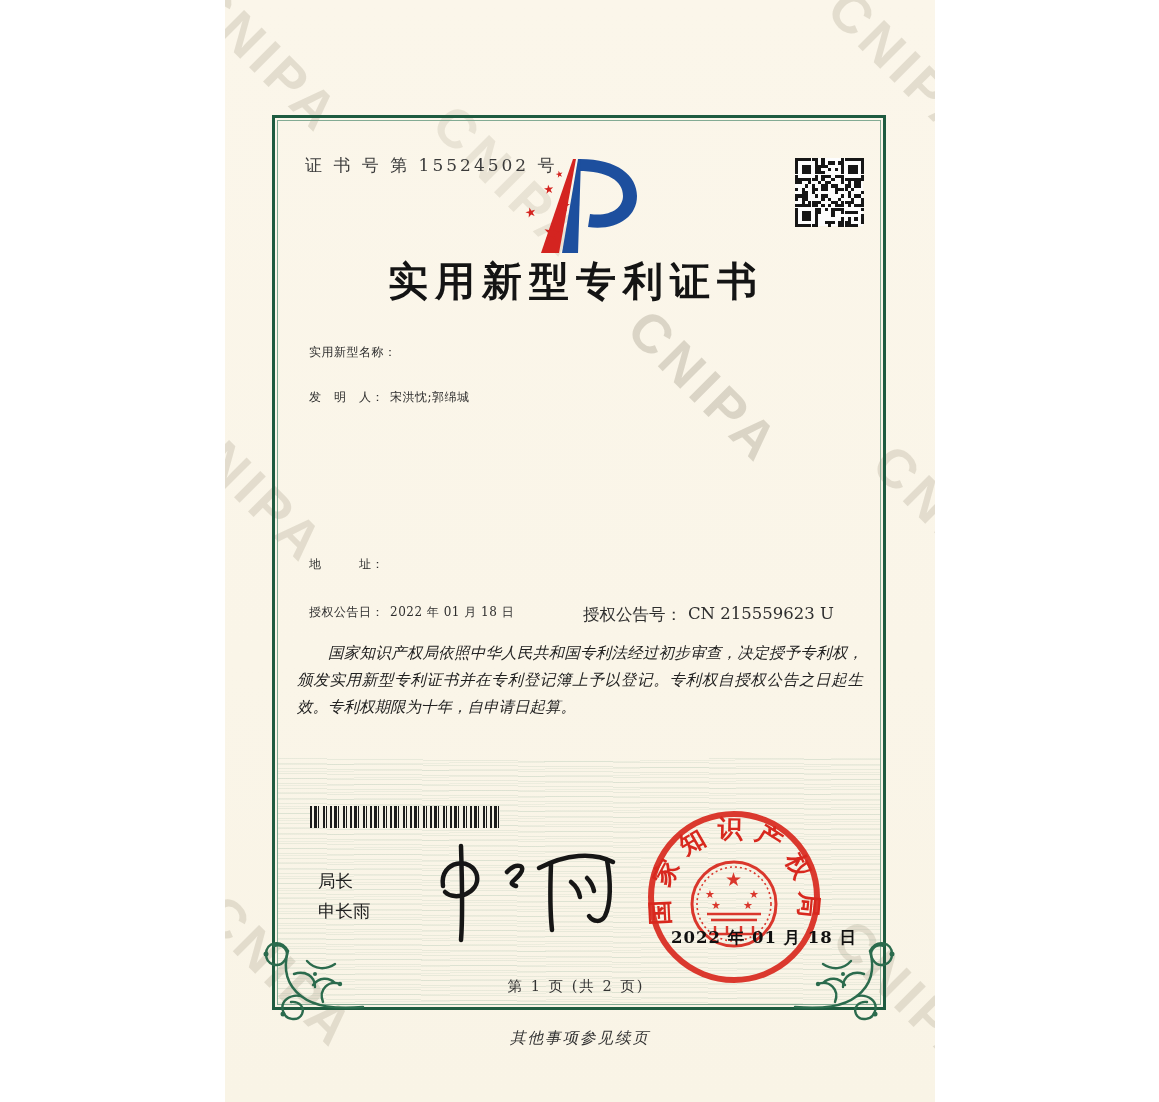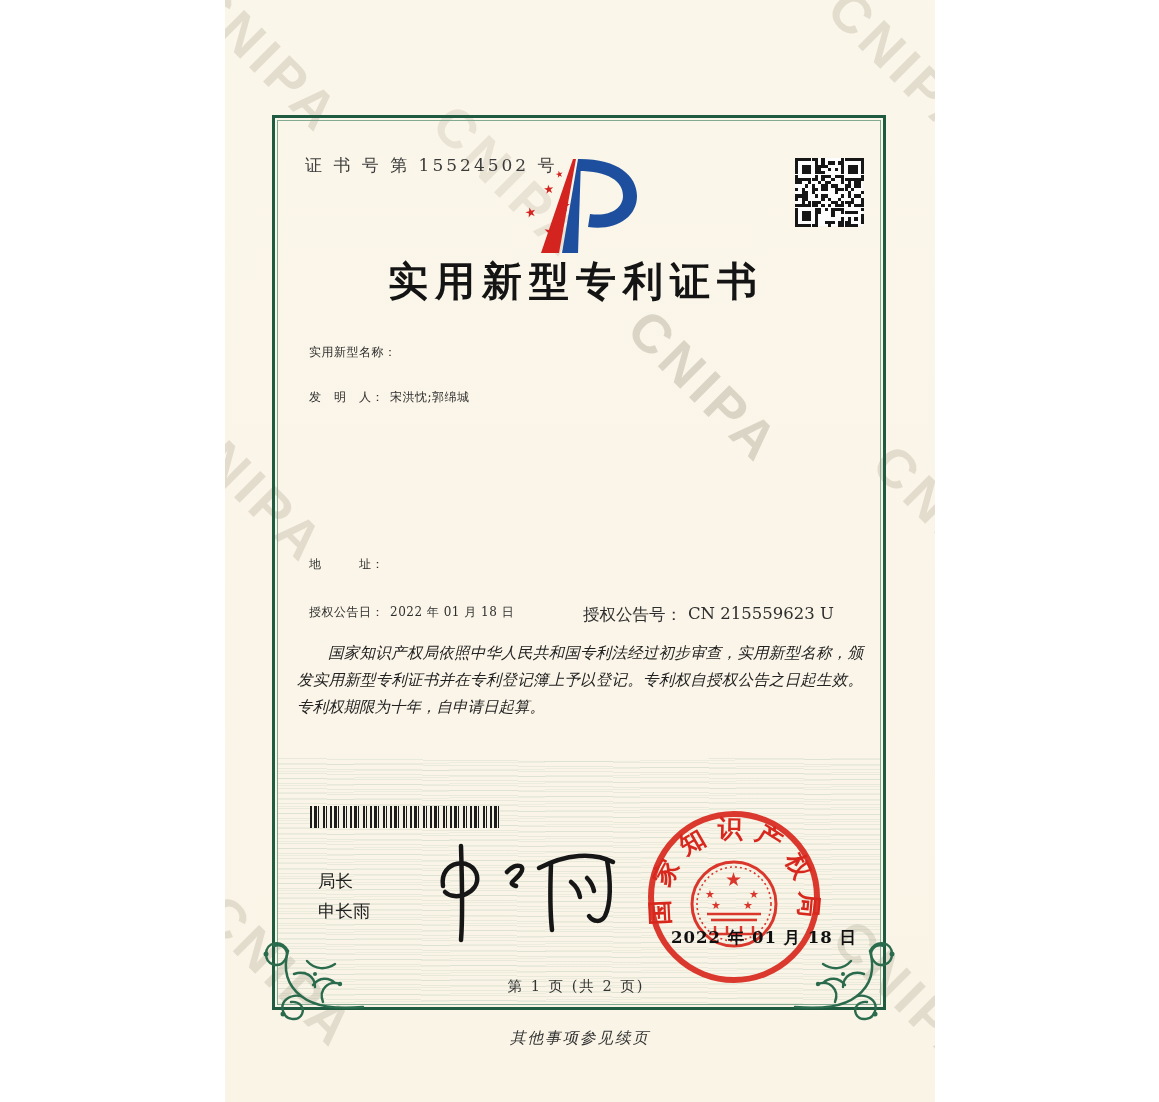--- a/index.html
+++ b/index.html
@@ -380,21 +380,21 @@
     <div class="row r-grant">
       <span class="lab">授权公告日：</span>
       <span class="val">2022 年 01 月 18 日</span>
     </div>
     <div class="grant-right">
       <span class="lab">授权公告号：</span>
       <span class="val">CN 215559623 U</span>
     </div>
 
     <div class="paras">
-      <p>国家知识产权局依照中华人民共和国专利法经过初步审查，实用新型名称，颁发实用新型专利证书并在专利登记簿上予以登记。专利权自授权公告之日起生效。专利权期限为十年，自申请日起算。</p>
+      <p>国家知识产权局依照中华人民共和国专利法经过初步审查，决定授予专利权，颁发实用新型专利证书并在专利登记簿上予以登记。专利权自授权公告之日起生效。专利权期限为十年，自申请日起算。</p>
     </div>
 
     <div class="barcode"></div>
 
     <div class="director">
       <div>局长</div>
       <div>申长雨</div>
     </div>
     <svg class="sig" viewBox="0 0 200 110">
       <g stroke="#161616" fill="none" stroke-width="4.5" stroke-linecap="round" stroke-linejoin="round">

